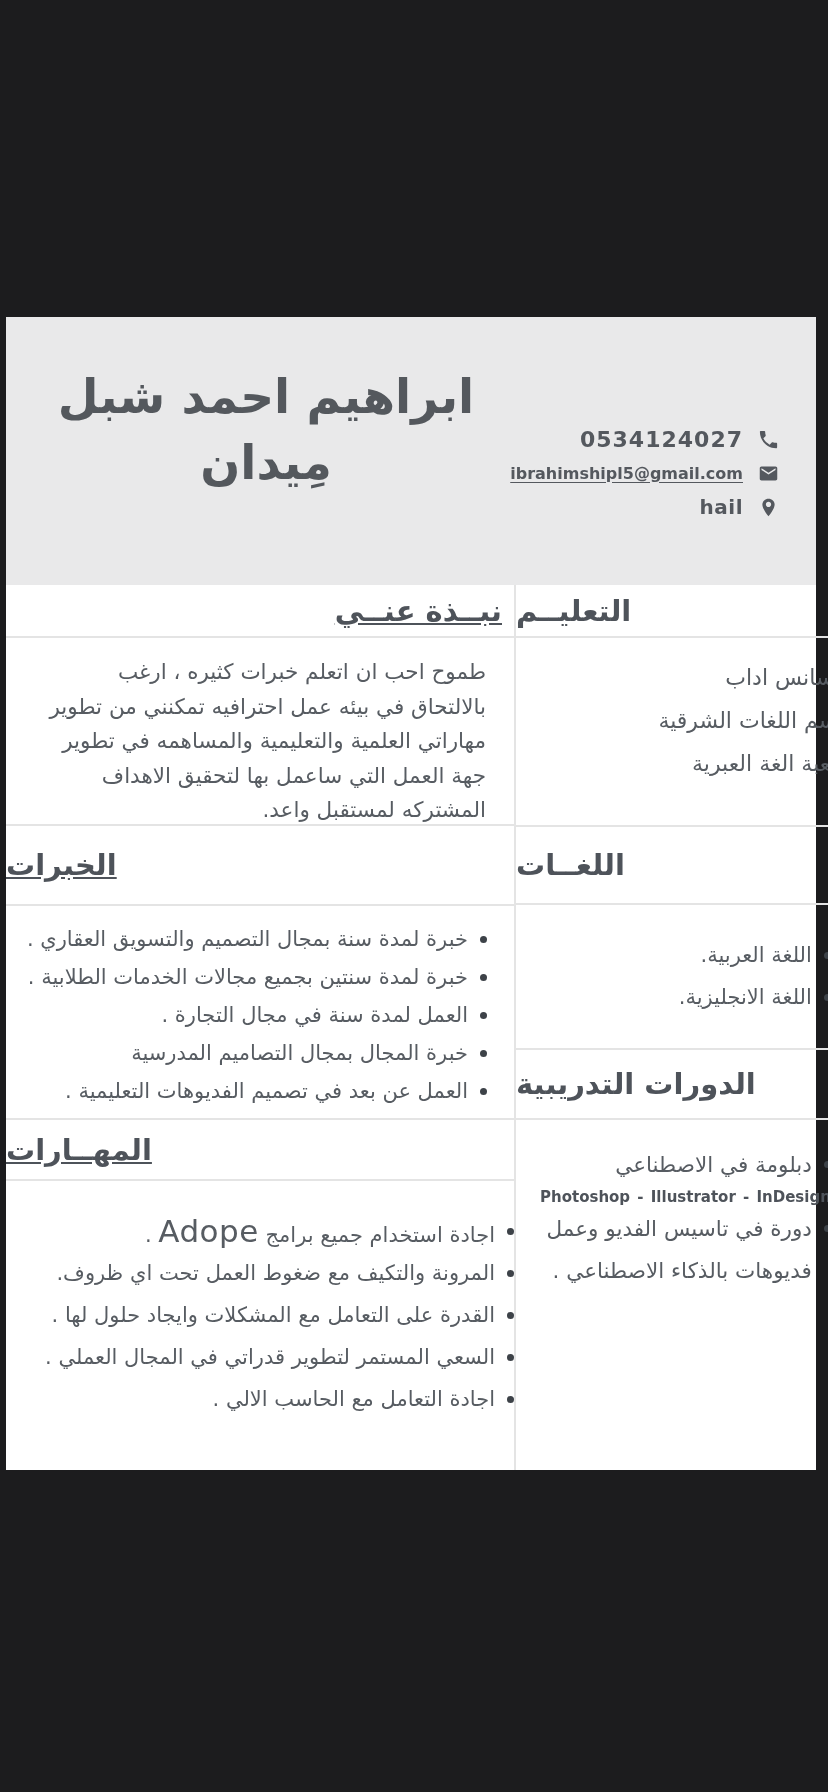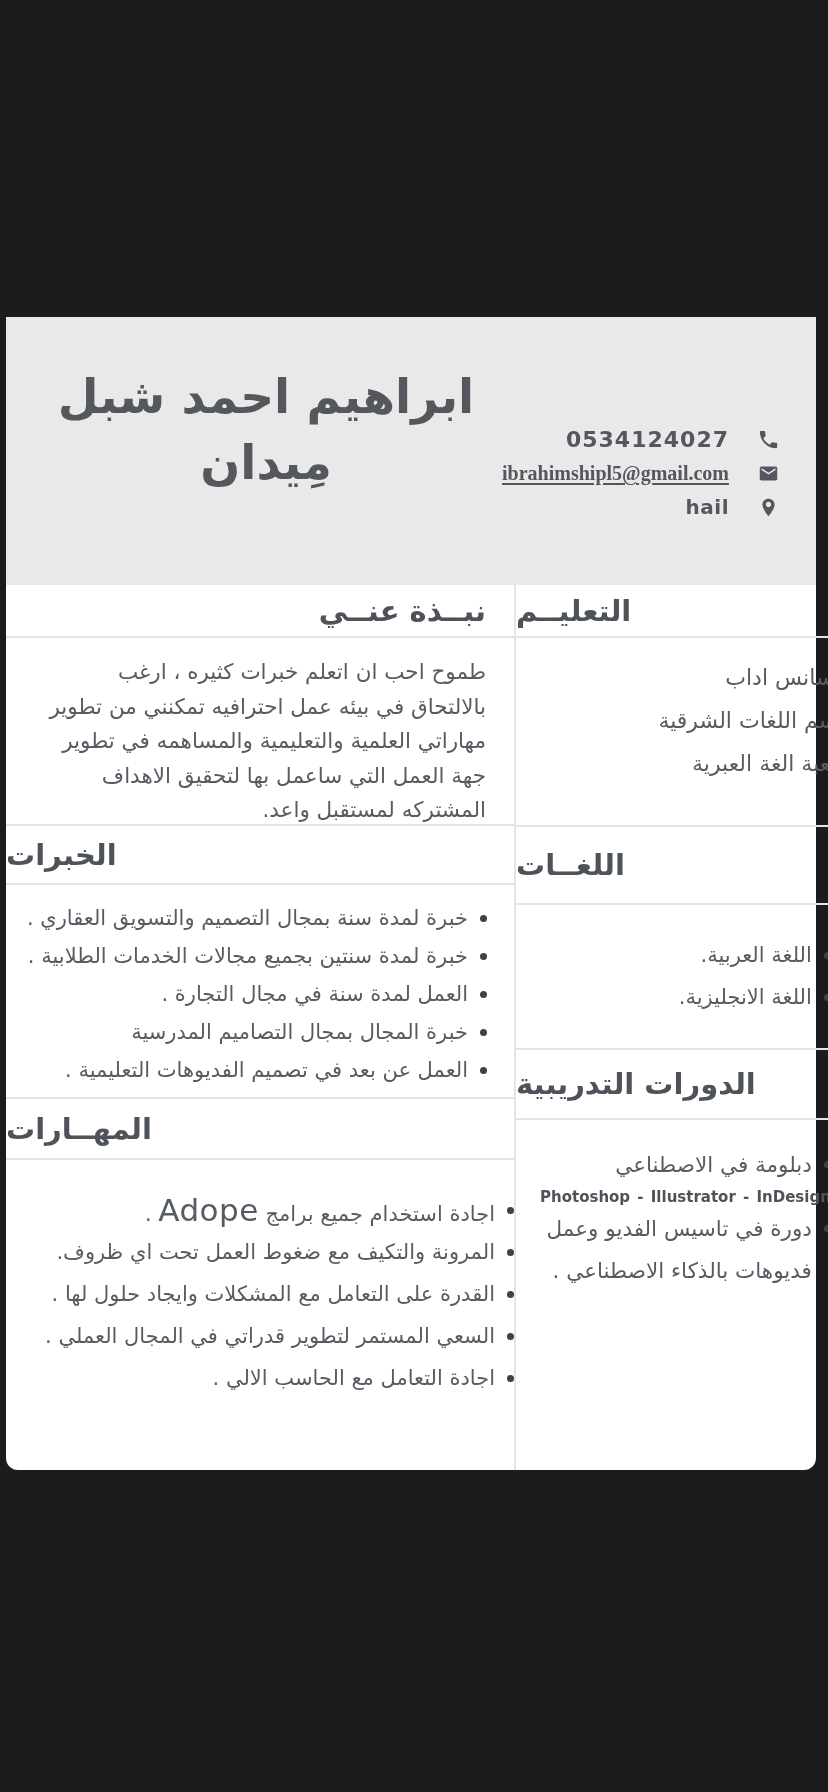--- a/index.html
+++ b/index.html
@@ -8,56 +8,56 @@
   }
   *{margin:0;padding:0;box-sizing:border-box;}
   html,body{width:828px;height:1792px;}
   body{
     background:var(--bg);
     font-family:"DejaVu Sans", sans-serif;
     position:relative; overflow:hidden;
   }
   .page{
     position:absolute; left:6px; top:317px; width:810px; height:1153px;
-    background:var(--page); display:flex; flex-direction:column;border-radius:12px;
+    background:var(--page); display:flex; flex-direction:column;
   }
   
   .band{height:268px; background:var(--band); position:relative; flex:none;}
   .name{
     position:absolute; left:40px; top:47px; width:440px;
     text-align:center; direction:rtl;
     font-size:47px; line-height:66px; font-weight:bold; color:#54585d;
   }
   .contact{
     position:absolute; right:36px; top:110px;
     display:flex; flex-direction:column; gap:10px; align-items:flex-end;
   }
   .crow{display:flex; align-items:center; justify-content:flex-end; height:24px;}
-  .ctext{color:#54585e; font-weight:bold; margin-right:27px;}
+  .ctext{color:#54585e; font-weight:bold; margin-right:13px;}
   .ctext.phone{font-size:22px; letter-spacing:1px;}
-  .ctext.email{font-size:20px; text-decoration:underline; text-underline-offset:3px;font-family:Liberation Serif, serif;}
+  .ctext.email{font-size:16px; text-decoration:underline; text-underline-offset:3px;}
   .ctext.loc{font-size:20px; letter-spacing:.5px;}
   .cicon{width:24px; height:24px; display:flex; align-items:center; justify-content:center; flex:none;}
   .cicon svg{display:block;}
   
   .cols{flex:1; display:flex; min-height:0;}
   .col-main{width:508px; flex:none; display:flex; flex-direction:column;}
   .col-side{flex:1; border-left:2px solid var(--line); display:flex; flex-direction:column;}
   .sec-h{
     display:flex; align-items:center; justify-content:flex-end;
     direction:rtl; flex:none;
     font-weight:bold; font-size:29px; color:var(--heading);
   }
   .sec-h .ht{direction:rtl;}
   
   .m-h1{height:53px; border-bottom:2px solid var(--line); padding-left:18px; flex-direction:row-reverse;}
-  .m-h1,.m-h2,.m-h3{padding-right:28px;}
+  .m-h1,.m-h2,.m-h3{padding-right:12px;text-decoration:underline;}
   .m-about{height:186px; flex:none; direction:rtl; text-align:right;
     padding:17px 28px 0 40px; font-size:21.5px; line-height:34.5px; color:var(--text);}
-  .m-h2{height:61px; border-top:2px solid var(--line); border-bottom:2px solid var(--line);}
+  .m-h2{height:82px; border-top:2px solid var(--line); border-bottom:2px solid var(--line);}
   .m-exp{height:212px; flex:none; padding-top:14px;}
   .m-h3{height:63px; border-top:2px solid var(--line); border-bottom:2px solid var(--line);}
   .m-skills{flex:1; padding-top:29px;}
   
   .s-h1{height:53px; border-bottom:2px solid var(--line); padding-right:30px;}
   .s-edu{height:187px; flex:none; padding:18px 24px 0 10px;}
   .s-h2{height:80px; border-top:2px solid var(--line); border-bottom:2px solid var(--line); padding-right:30px;}
   .s-lang{height:143px; flex:none; padding-top:29px;}
   .s-h3{height:72px; border-top:2px solid var(--line); border-bottom:2px solid var(--line); padding-right:30px;}
   .s-courses{flex:1; padding:24px 42px 0 24px;}

